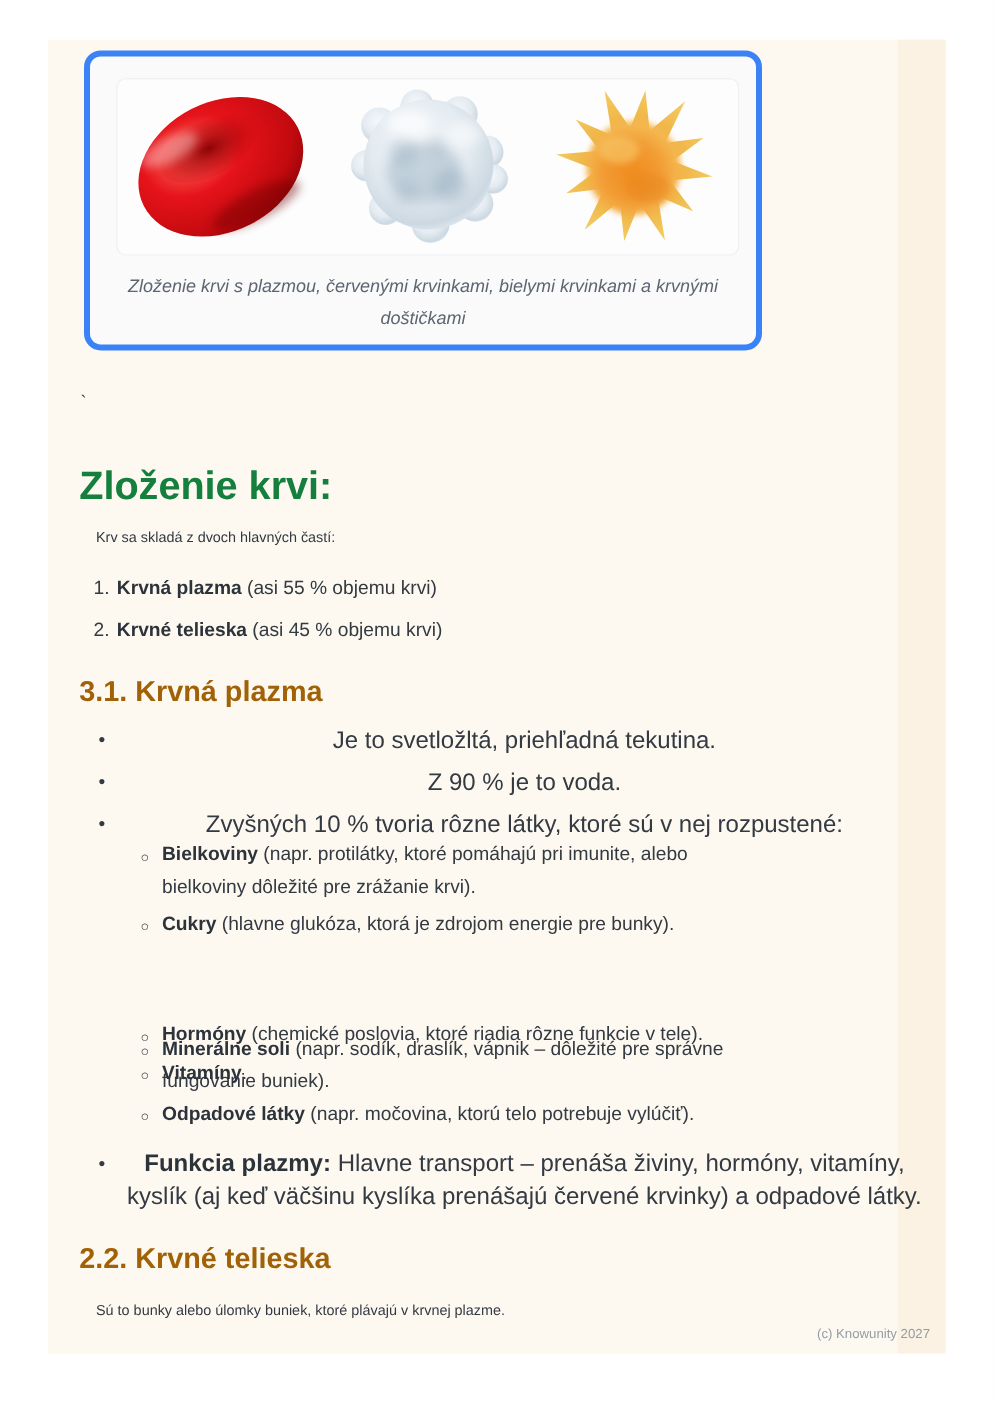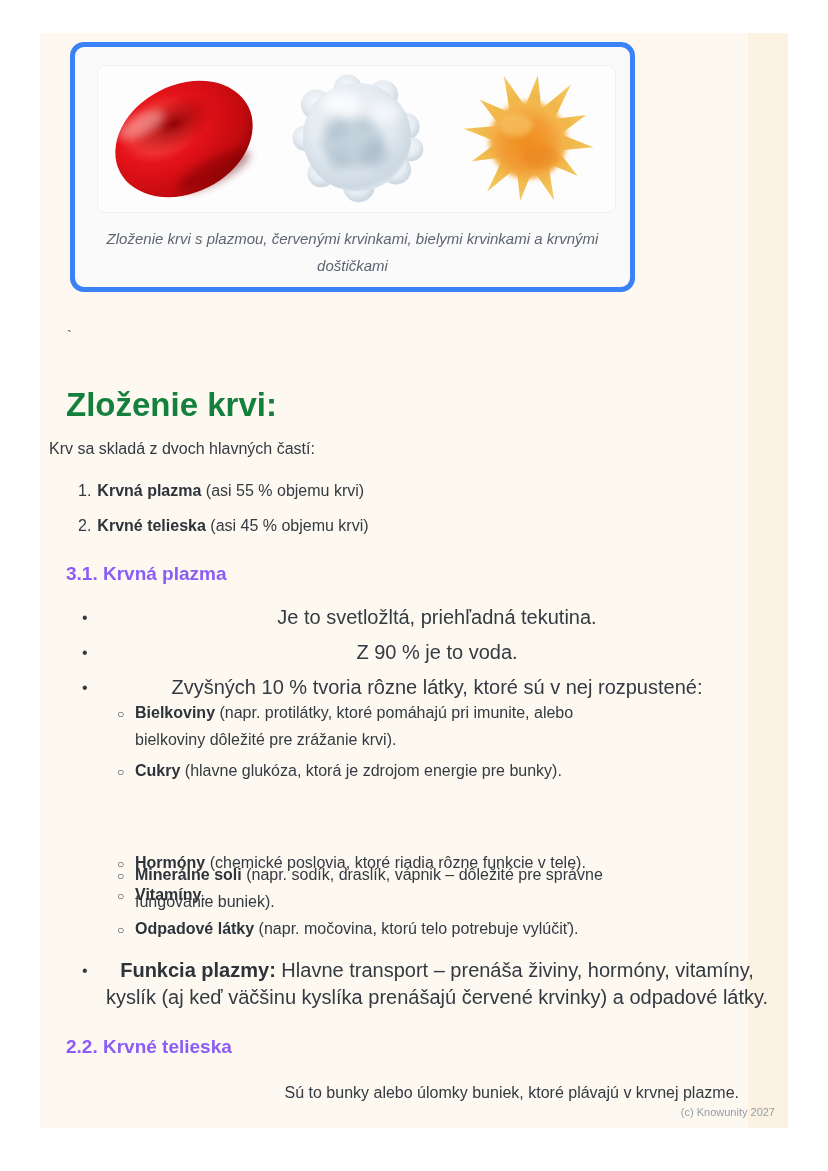--- a/index.html
+++ b/index.html
@@ -37,27 +37,27 @@
     color:#5d6571;white-space:pre-line;
   }
   
   .abs{position:absolute;white-space:pre-line;}
   .stray{left:27px;top:294px;font-size:15px;color:#3a3f46;}
   .h2{
     left:26px;top:352px;font-size:33px;font-weight:700;color:#15803d;
     line-height:1.2;
   }
   .h3{
-    font-size:19px;font-weight:700;color:#8b5cf6;line-height:1.2;left:26px;
+    font-size:24px;font-weight:700;color:#a16207;line-height:1.2;left:26px;
   }
   .h3-plasma{top:530px;}
   .h3-cells{top:1003px;}
-  .body-p{font-size:16px;line-height:27px;left:9px;width:690px;}
+  .body-p{font-size:12px;line-height:27px;left:40px;width:690px;}
   .intro{top:402px;}
-  .final{top:1046px;text-align:right;}
+  .final{top:1046px;}
   .b{font-weight:700;color:#2d333b;}
   
   .oli{
     position:absolute;left:38px;width:680px;
     font-size:16px;line-height:27px;white-space:pre-line;
   }
   .oli .marker{margin-right:6px;}
   .oli-1{top:444px;}
   .oli-2{top:479px;}
   

